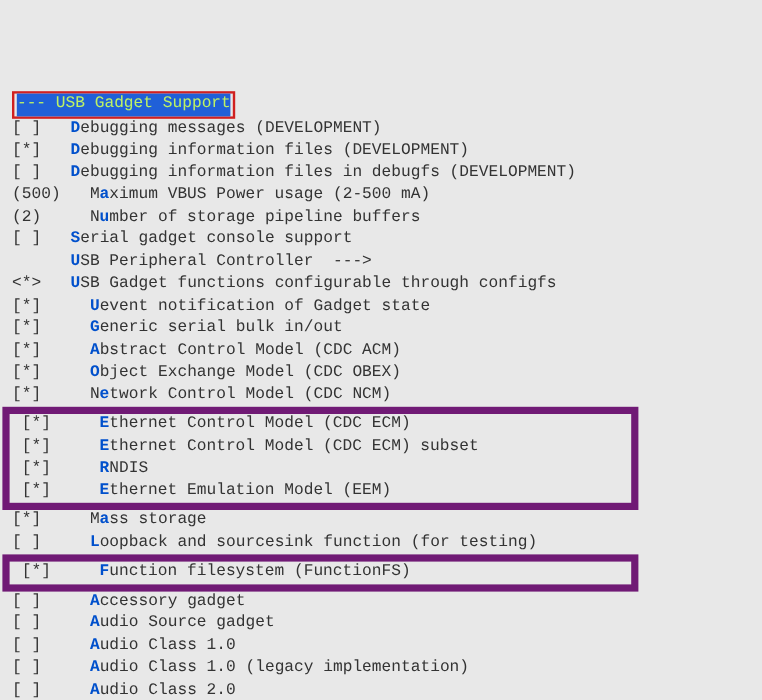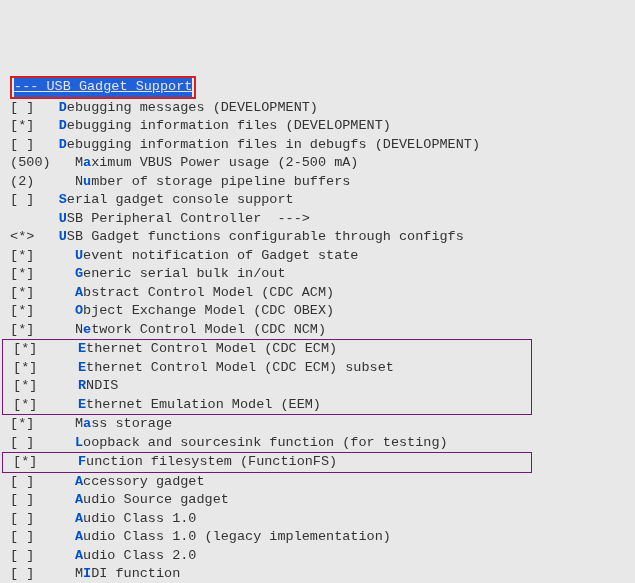--- a/index.html
+++ b/index.html
@@ -14,35 +14,34 @@
       color: #333;
       padding: 2px;
       line-height: 18.5px;
       white-space: pre;
     }
     .line {
       display: block;
     }
     .header-highlight {
       background: #2060d8;
-      color: #e5e5e5;
+      color: #bef264;
       display: inline-block;
-      text-decoration: underline;
     }
     .hotkey {
       color: #0050cc;
       font-weight: bold;
     }
     .redbox {
       border: 2px solid #d02020;
       display: inline-block;
       padding: 0 2px;
     }
     .redbox-multi {
-      border: 1px solid #701a75;
+      border: 6px solid #701a75;
       margin: 0;
       padding: 0 2px;
     }
   </style>
 </head>
 <body>
 
 
 
 <div id="container"><span class="line"> <span class="redbox"><span class="header-highlight">--- USB Gadget Support</span></span></span><span class="line"> [ ]   <span class="hotkey">D</span>ebugging messages (DEVELOPMENT)</span><span class="line"> [*]   <span class="hotkey">D</span>ebugging information files (DEVELOPMENT)</span><span class="line"> [ ]   <span class="hotkey">D</span>ebugging information files in debugfs (DEVELOPMENT)</span><span class="line"> (500)   M<span class="hotkey">a</span>ximum VBUS Power usage (2-500 mA)</span><span class="line"> (2)     N<span class="hotkey">u</span>mber of storage pipeline buffers</span><span class="line"> [ ]   <span class="hotkey">S</span>erial gadget console support</span><span class="line">       <span class="hotkey">U</span>SB Peripheral Controller  ---&gt;</span><span class="line"> &lt;*&gt;   <span class="hotkey">U</span>SB Gadget functions configurable through configfs</span><span class="line"> [*]     <span class="hotkey">U</span>event notification of Gadget state</span><span class="line"> [*]     <span class="hotkey">G</span>eneric serial bulk in/out</span><span class="line"> [*]     <span class="hotkey">A</span>bstract Control Model (CDC ACM)</span><span class="line"> [*]     <span class="hotkey">O</span>bject Exchange Model (CDC OBEX)</span><span class="line"> [*]     N<span class="hotkey">e</span>twork Control Model (CDC NCM)</span><div class="redbox-multi" style="width: 530px;"><span class="line"> [*]     <span class="hotkey">E</span>thernet Control Model (CDC ECM)</span><span class="line"> [*]     <span class="hotkey">E</span>thernet Control Model (CDC ECM) subset</span><span class="line"> [*]     <span class="hotkey">R</span>NDIS</span><span class="line"> [*]     <span class="hotkey">E</span>thernet Emulation Model (EEM)</span></div><span class="line"> [*]     M<span class="hotkey">a</span>ss storage</span><span class="line"> [ ]     <span class="hotkey">L</span>oopback and sourcesink function (for testing)</span><div class="redbox-multi" style="width: 530px;"><span class="line"> [*]     <span class="hotkey">F</span>unction filesystem (FunctionFS)</span></div><span class="line"> [ ]     <span class="hotkey">A</span>ccessory gadget</span><span class="line"> [ ]     <span class="hotkey">A</span>udio Source gadget</span><span class="line"> [ ]     <span class="hotkey">A</span>udio Class 1.0</span><span class="line"> [ ]     <span class="hotkey">A</span>udio Class 1.0 (legacy implementation)</span><span class="line"> [ ]     <span class="hotkey">A</span>udio Class 2.0</span><span class="line"> [ ]     M<span class="hotkey">I</span>DI function</span></div>

